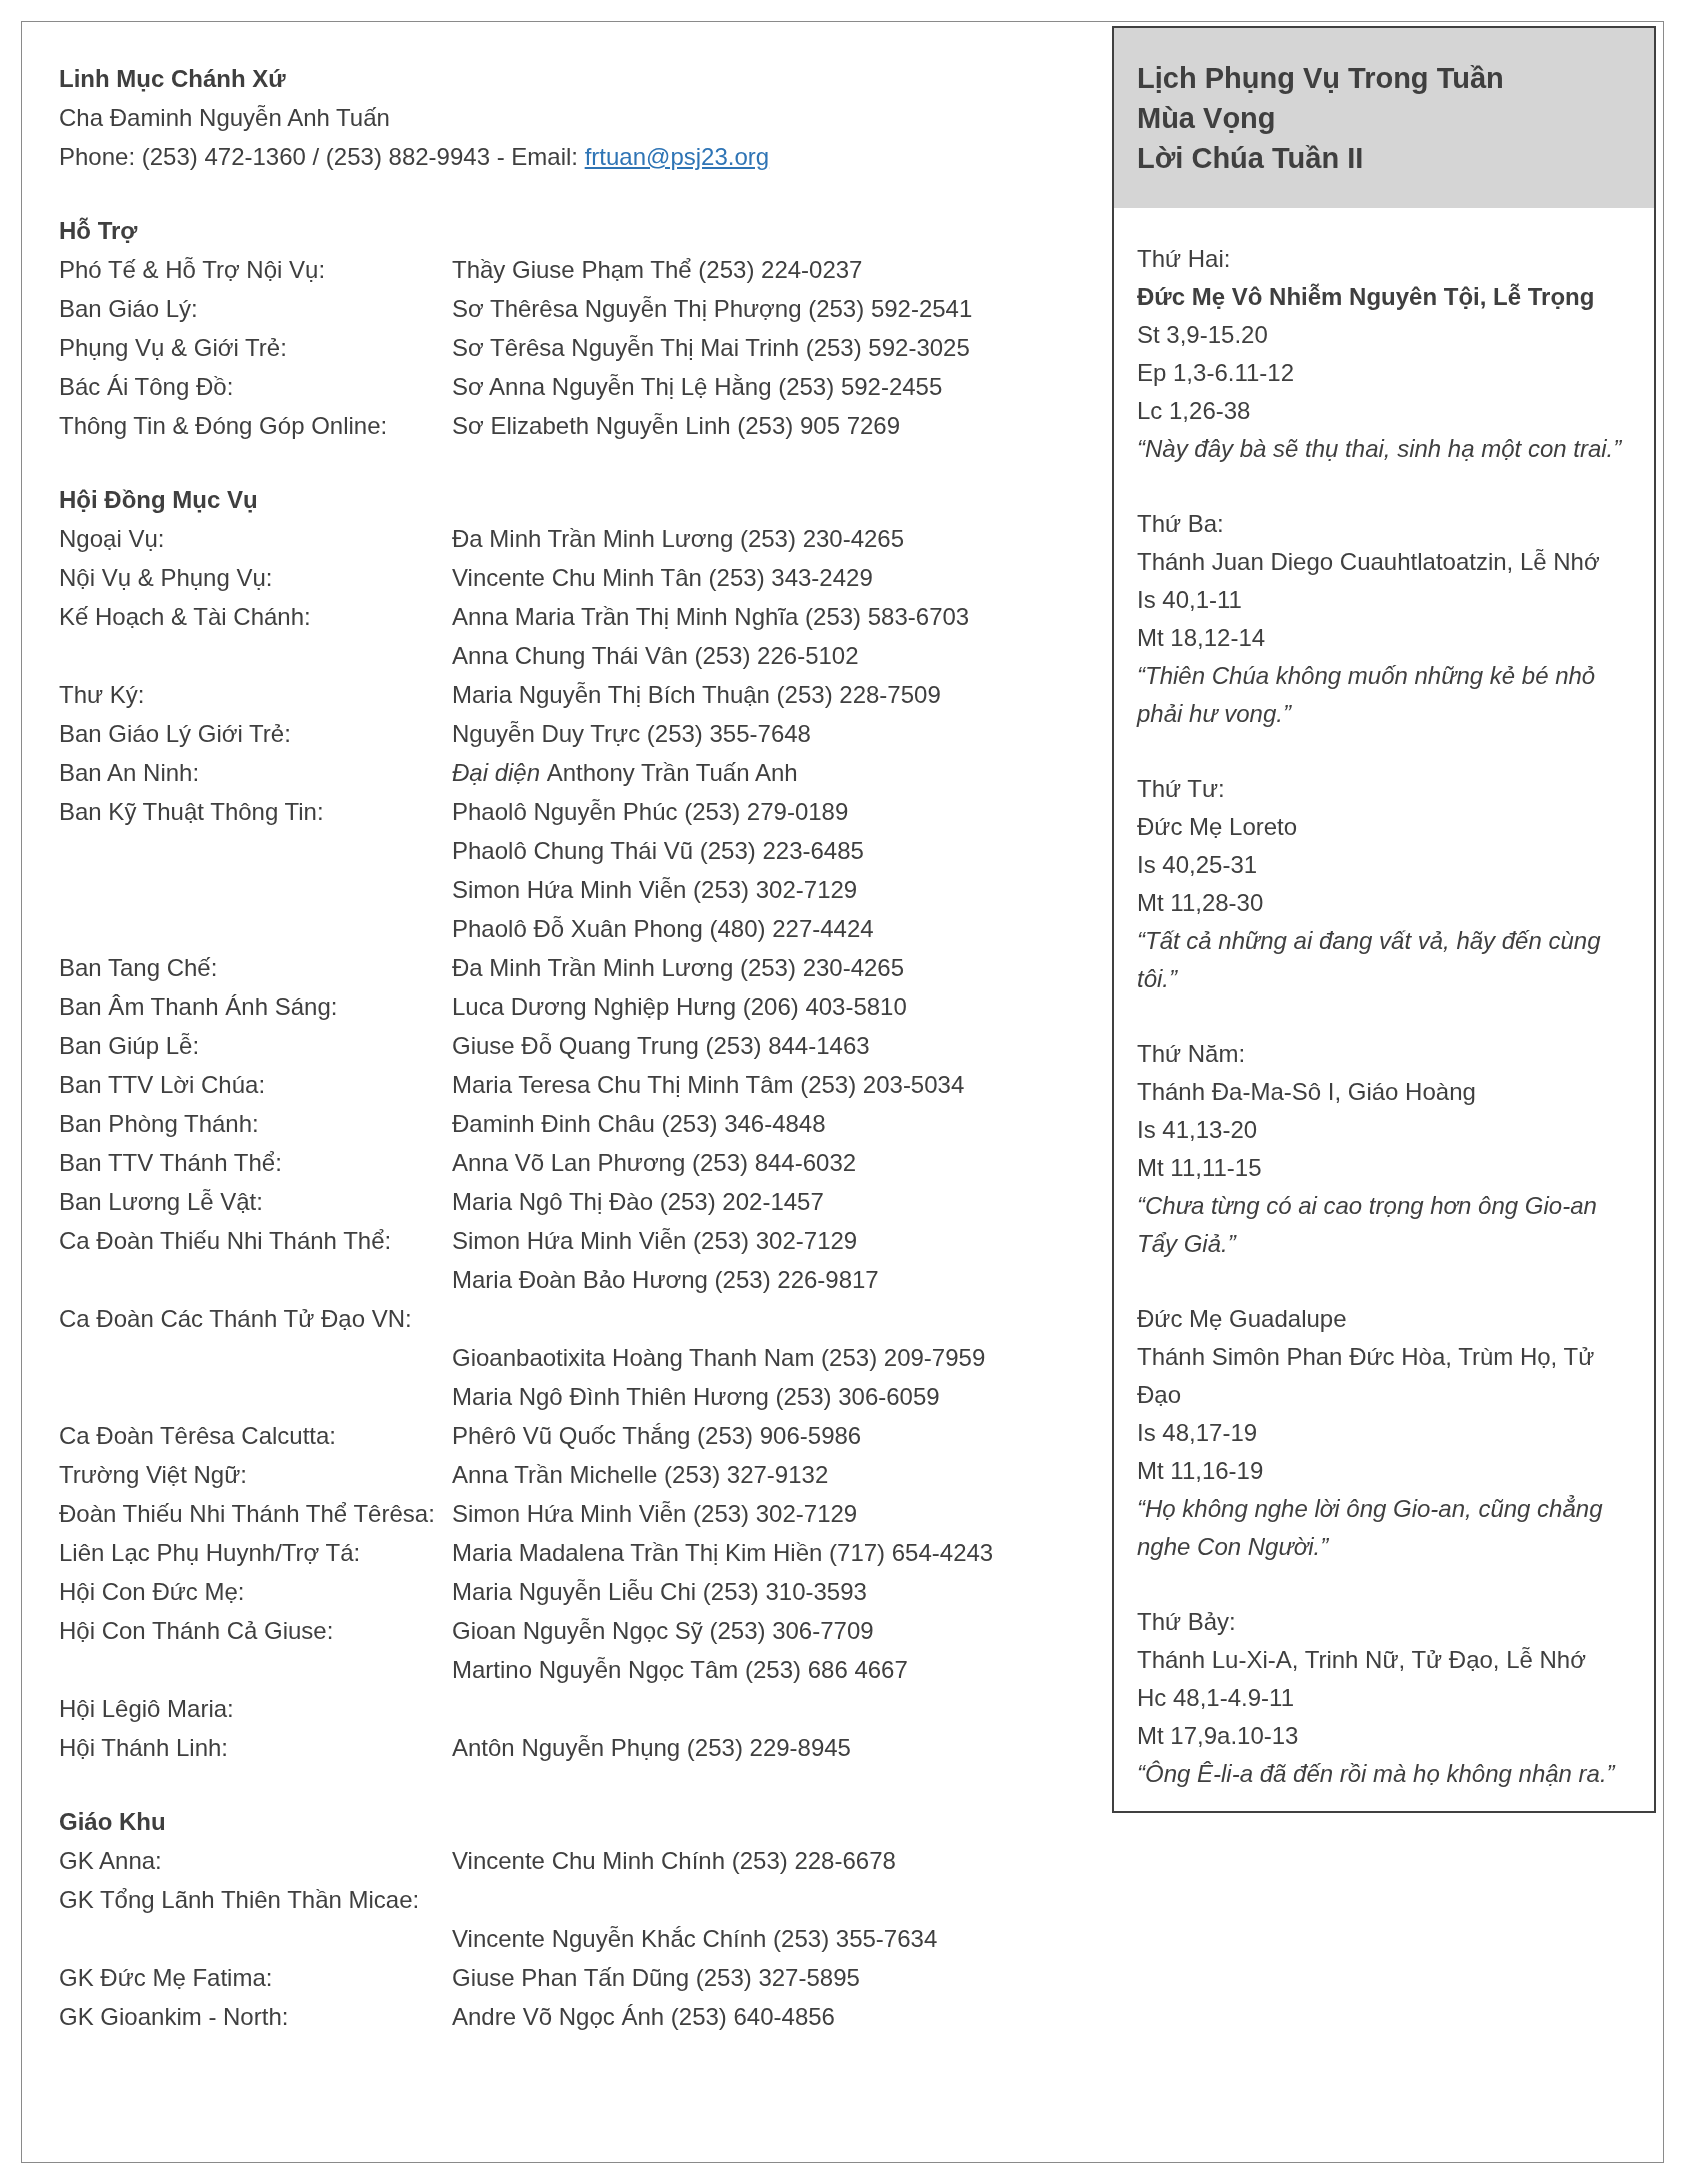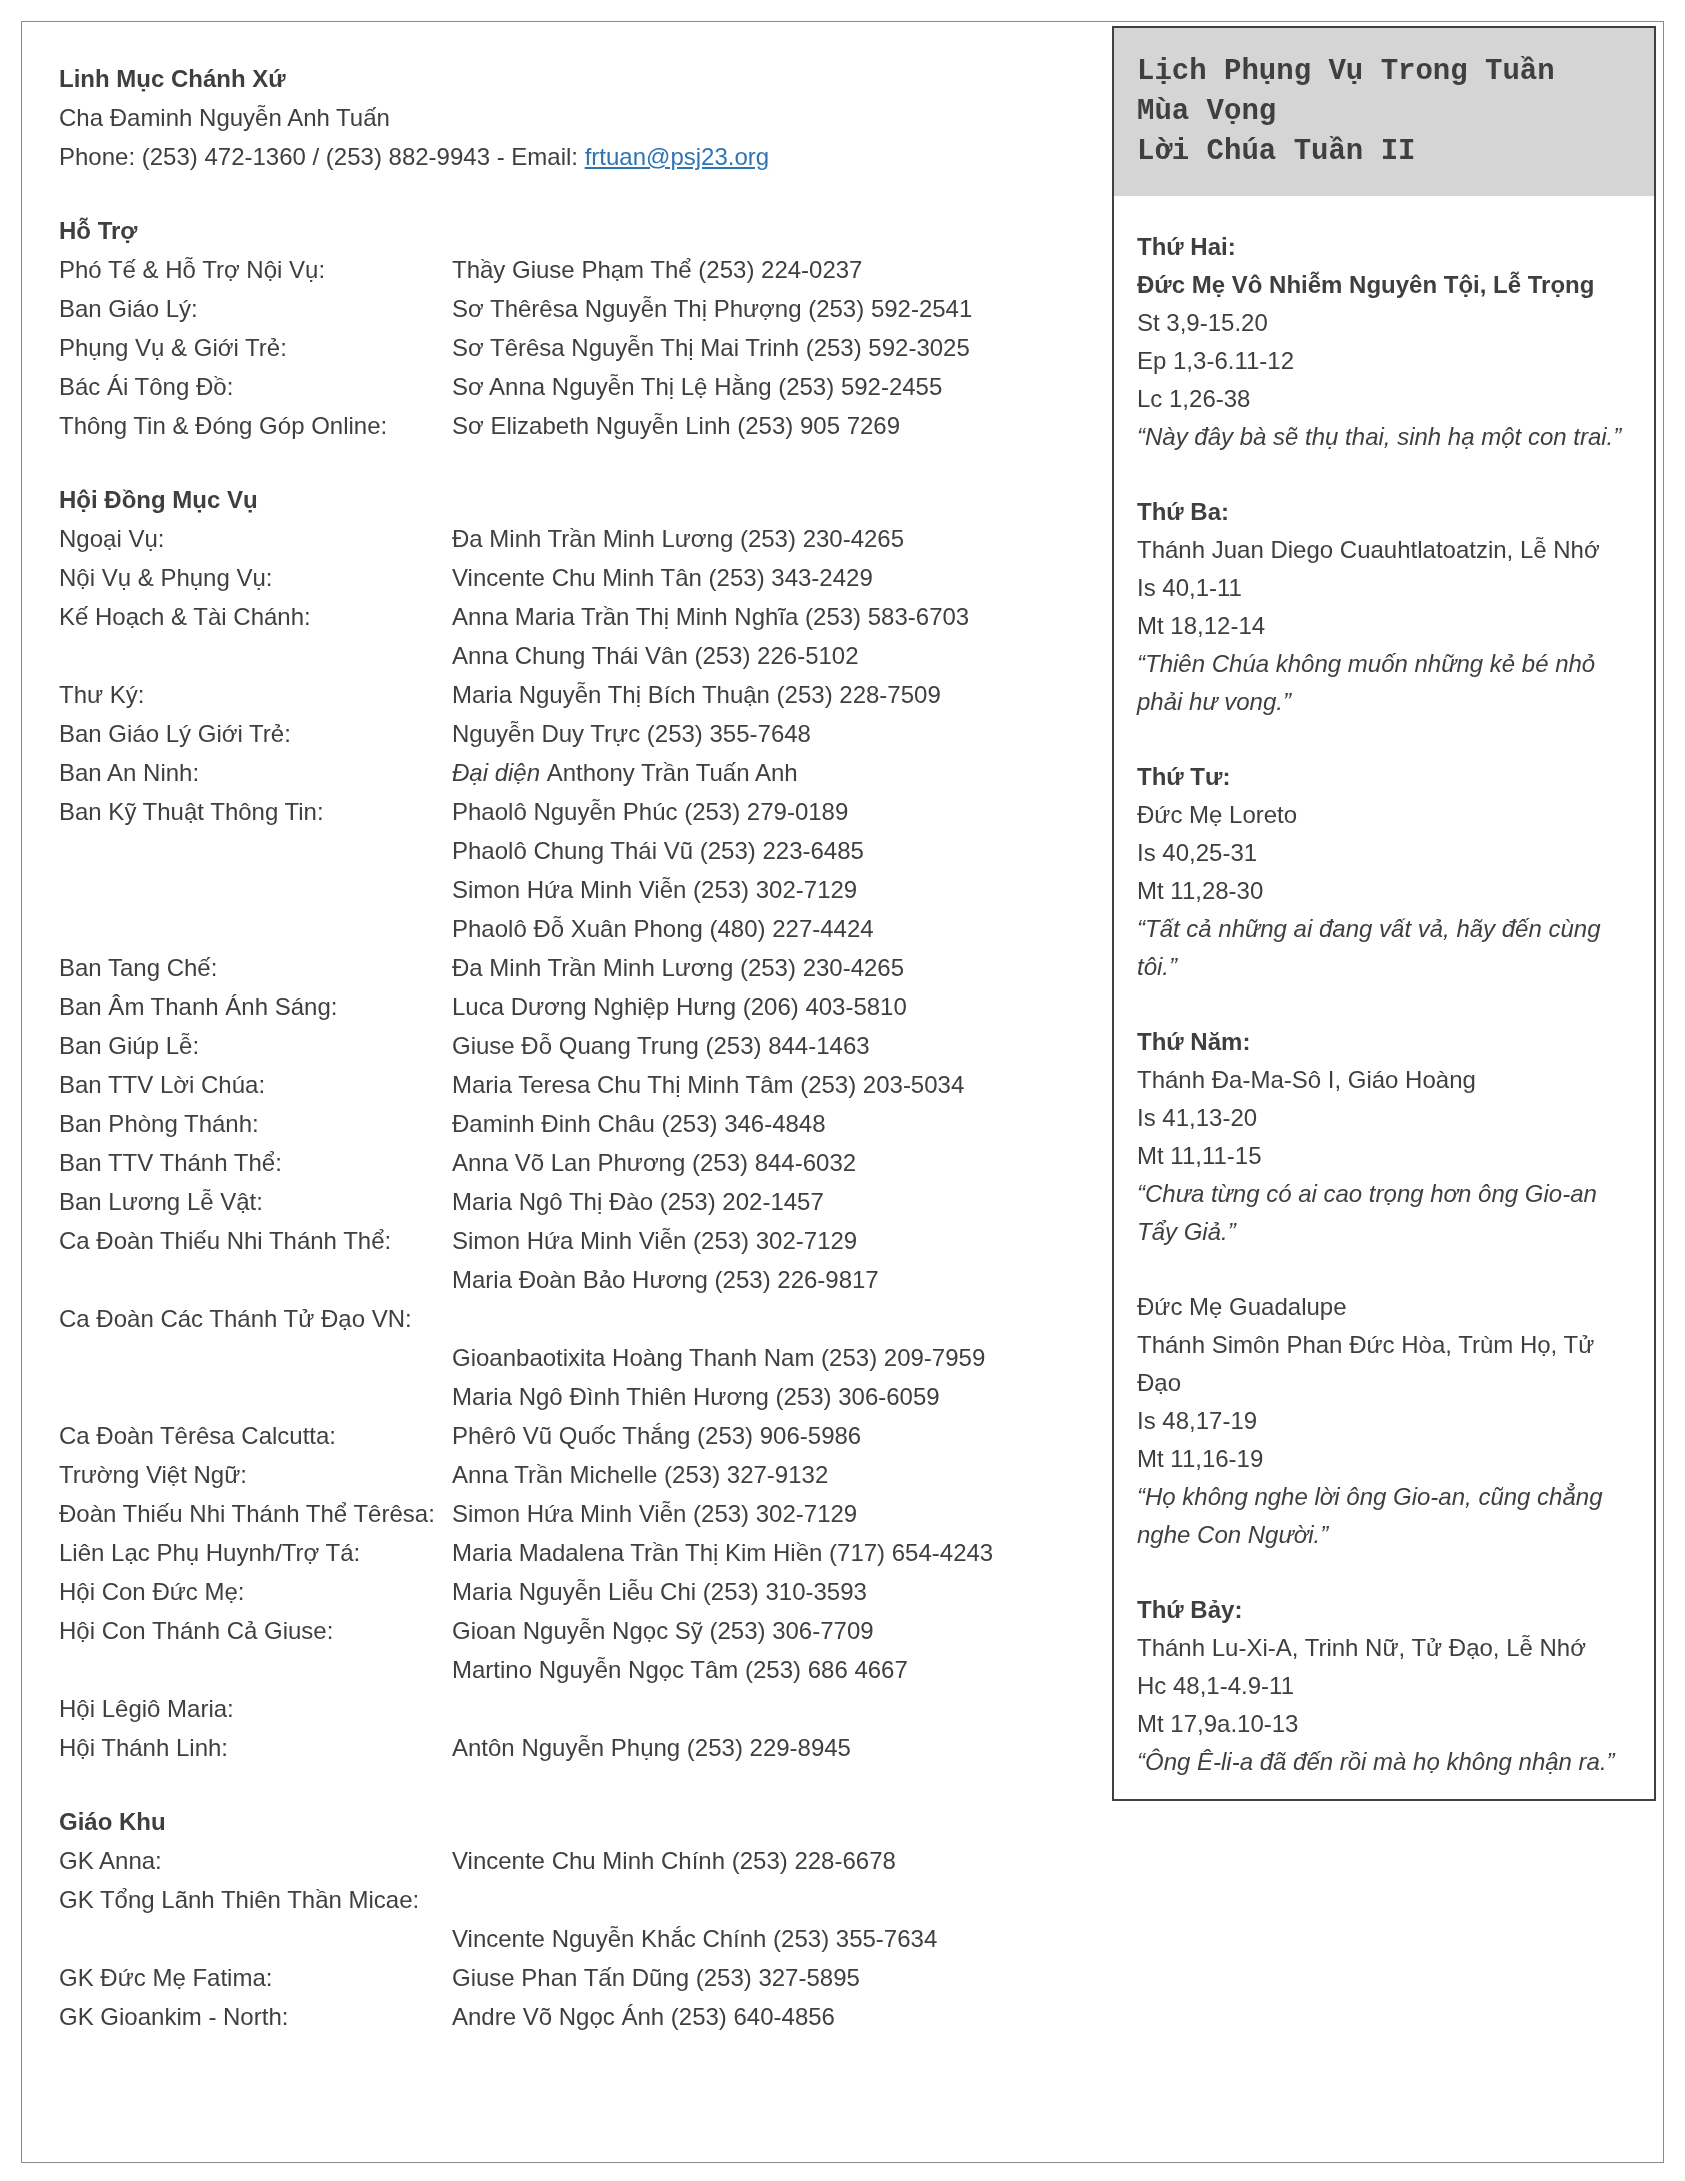--- a/index.html
+++ b/index.html
@@ -31,27 +31,27 @@
   .row-value em { font-style:italic; }
   
   .right-box {
     flex:0 0 544px;
     border:2.6px solid var(--box-border,#404040);
     margin:4.4px 7px 4.4px 0;
     background:#ffffff;
   }
   .box-header {
     background:var(--header-bg,#d5d5d5);
-    padding:24px 23px;
-    font-weight:bold; font-size:29px; line-height:40px;font-family:Liberation Mono, monospace;
+    padding:30px 23px;
+    font-weight:bold; font-size:29px; line-height:40px;
   }
   .days { padding:0 23px 17.6px 23px; font-size:24px; line-height:38px; }
   .day-block { margin-top:37px; }
   .day-block:first-child { margin-top:32px; }
-  .day-label { font-weight:bold; }
+  .day-label { font-weight:normal; }
   .feast-bold { font-weight:bold; }
   .quote { font-style:italic; }
 </style>
 </head>
 <body>
 
 <div class="page">
 
   <div class="left-col">
 

